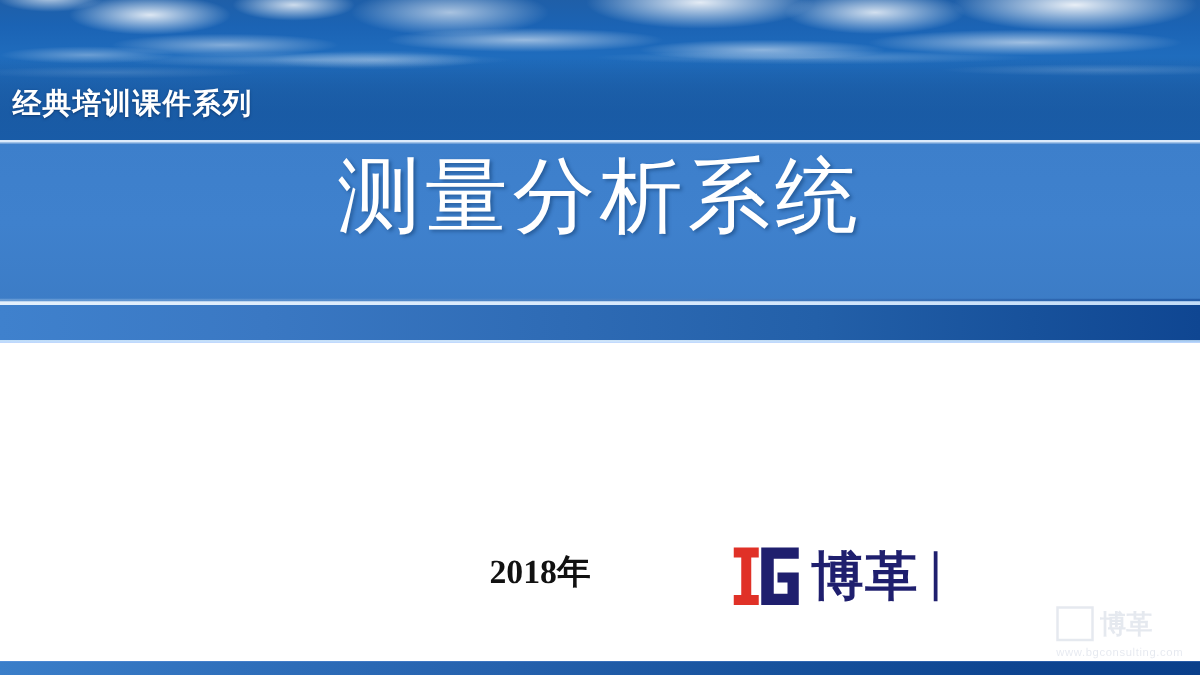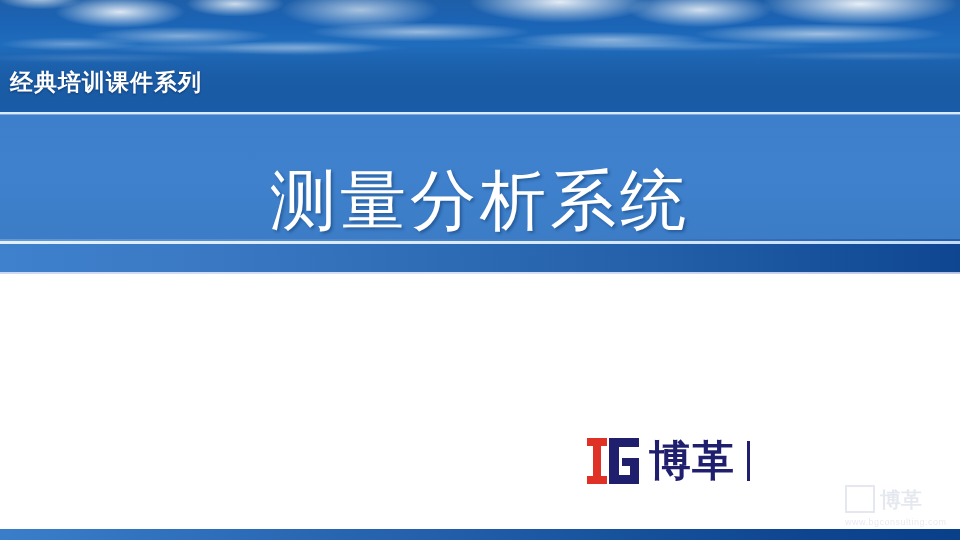--- a/index.html
+++ b/index.html
@@ -8,21 +8,21 @@
     background: #ffffff;
   }
   body {
     font-family: "Liberation Sans", "DejaVu Sans", sans-serif;
   }
   #slide {
     position: relative;
     width: 960px;
     height: 540px;
     overflow: hidden;
-    background: #ec4899;
+    background: #3b82f6;
   }
 
   
   .sky {
     position: absolute;
     left: 0; top: 0;
     width: 960px; height: 112px;
     overflow: hidden;
     background: linear-gradient(180deg,
         #1f5fa8 0%,
@@ -114,21 +114,20 @@
     left: 0; top: 118px;
     width: 960px;
     text-align: center;
     font-size: 66px;
     font-weight: normal;
     color: #ffffff;
     line-height: 1.18;
     letter-spacing: 4px;
     white-space: nowrap;
     text-shadow: 2px 2px 3px rgba(10,50,100,.45);
-    margin-top: 44px;
   }
 
   
   .band {
     position: absolute;
     left: 0; top: 244px;
     width: 960px; height: 29px;
     background: linear-gradient(90deg,
         #3f81cd 0%,
         #3a78c3 22%,
@@ -293,20 +292,21 @@
 
   <div class="panel-title">测量分析系统</div>
 
   <div class="band-rule-thin"></div>
   <div class="band-rule"></div>
   <div class="band"></div>
   <div class="band-bottom-edge"></div>
 
   <div class="body-area"></div>
 
+  <div class="year">2018年</div>
 
   <div class="logo">
     <svg class="logo-mark" viewBox="0 0 58 52">
 
       <path d="M2 3 L22 3 L22 11 L16 11 L16 41 L22 41 L22 49 L2 49 L2 41 L8 41 L8 11 L2 11 Z" fill="#e03127"></path>
 
       <path d="M24 3 L54 3 L54 12 L34 12 L34 40 L45 40 L45 31 L37 31 L37 23 L54 23 L54 49 L24 49 Z" fill="#1f1f6e"></path>
     </svg>
 
     <div class="logo-cn">博革</div>

